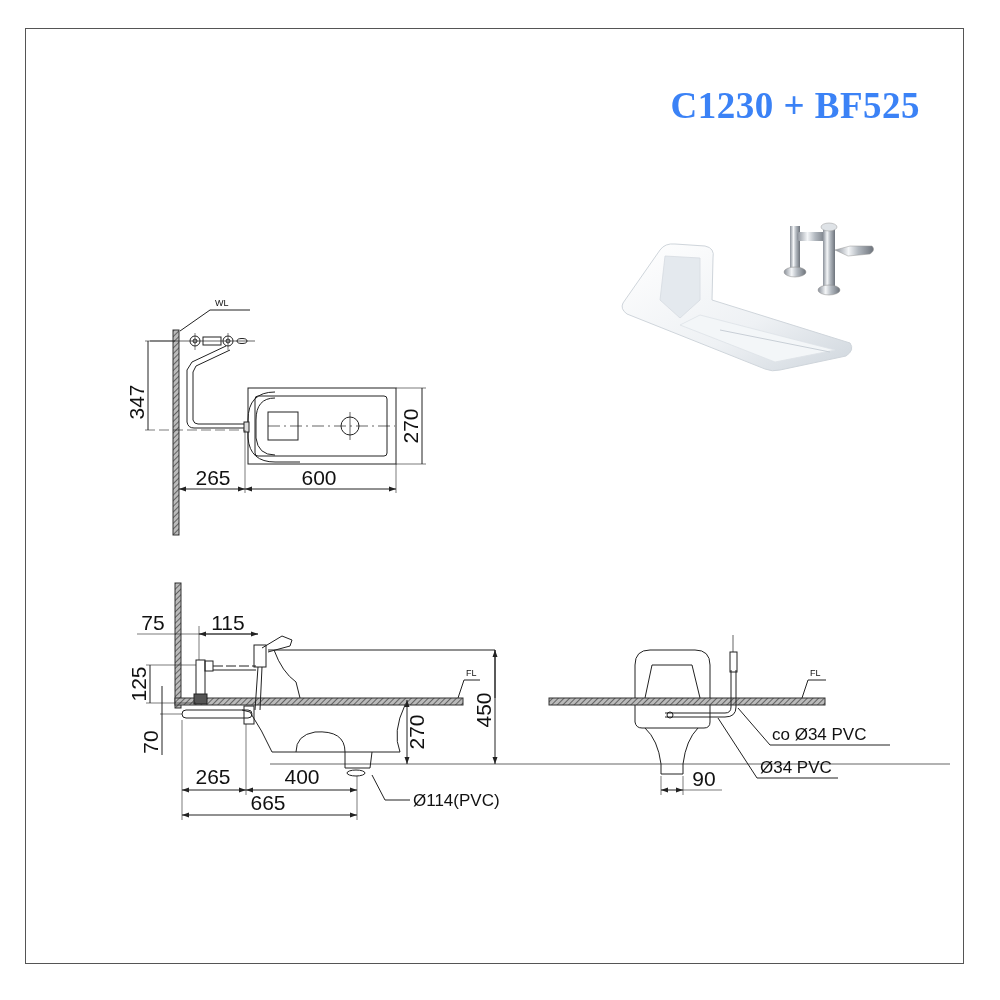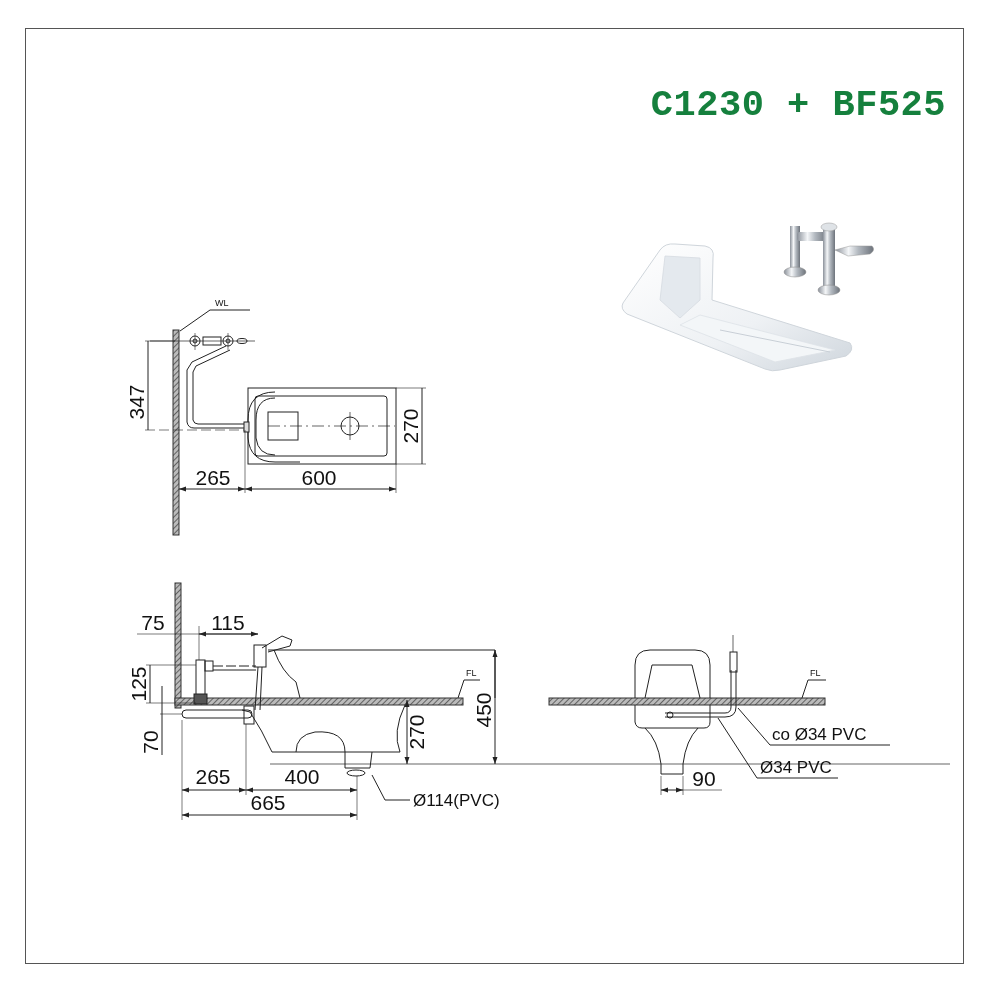--- a/index.html
+++ b/index.html
@@ -1,18 +1,18 @@
 <!DOCTYPE html>
 <html><head>
 <meta charset="utf-8">
 <style>
   html, body { margin: 0; padding: 0; background: #ffffff; }
   body { width: 1000px; height: 1000px; position: relative; overflow: hidden; font-family: "Liberation Sans", sans-serif; }
   .frame { position: absolute; left: 25px; top: 28px; width: 939px; height: 936px; border: 1.5px solid #555; box-sizing: border-box; }
-  .title { position: absolute; left: 626px; top: 84px; width: 320px; text-align: right; font-family: Liberation Mono, monospace; font-weight: bold; font-size: 37px; color: #15803d; letter-spacing: 0.5px; }
+  .title { position: absolute; left: 600px; top: 84px; width: 320px; text-align: right; font-family: Liberation Serif, serif; font-weight: bold; font-size: 37px; color: #3b82f6; letter-spacing: 0.5px; }
   svg.drawing { position: absolute; left: 0; top: 0; width: 1000px; height: 1000px; }
   .dim { font-family: "Liberation Sans", sans-serif; font-size: 21px; fill: #111; }
   .small { font-family: "Liberation Sans", sans-serif; font-size: 9px; fill: #111; }
   .lbl { font-family: "Liberation Sans", sans-serif; font-size: 17px; fill: #111; }
 </style>
 </head>
 <body>
 
 <div class="frame"></div>
 <div class="title">C1230 + BF525</div>

